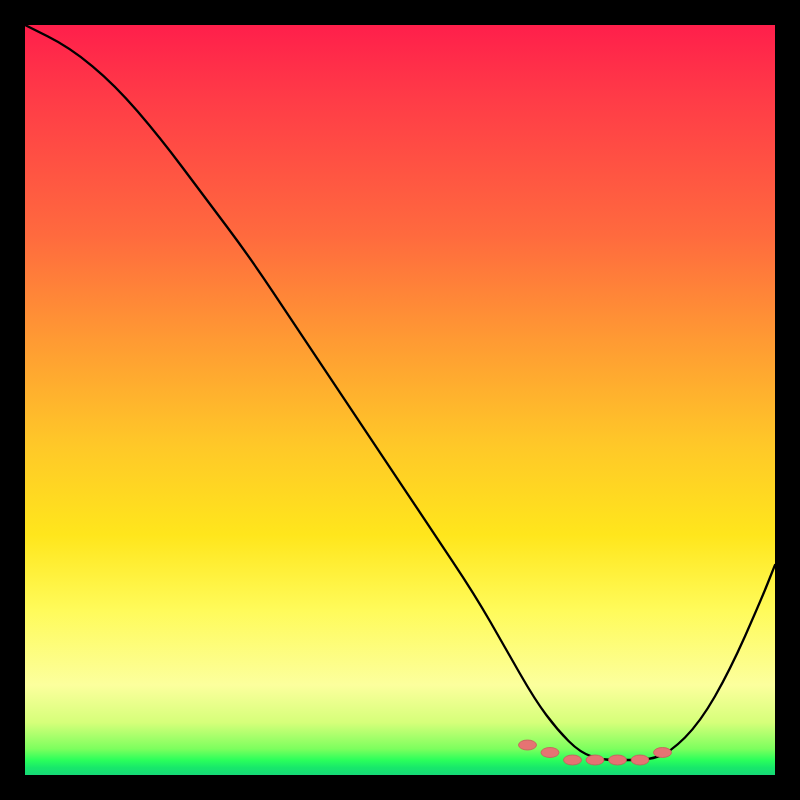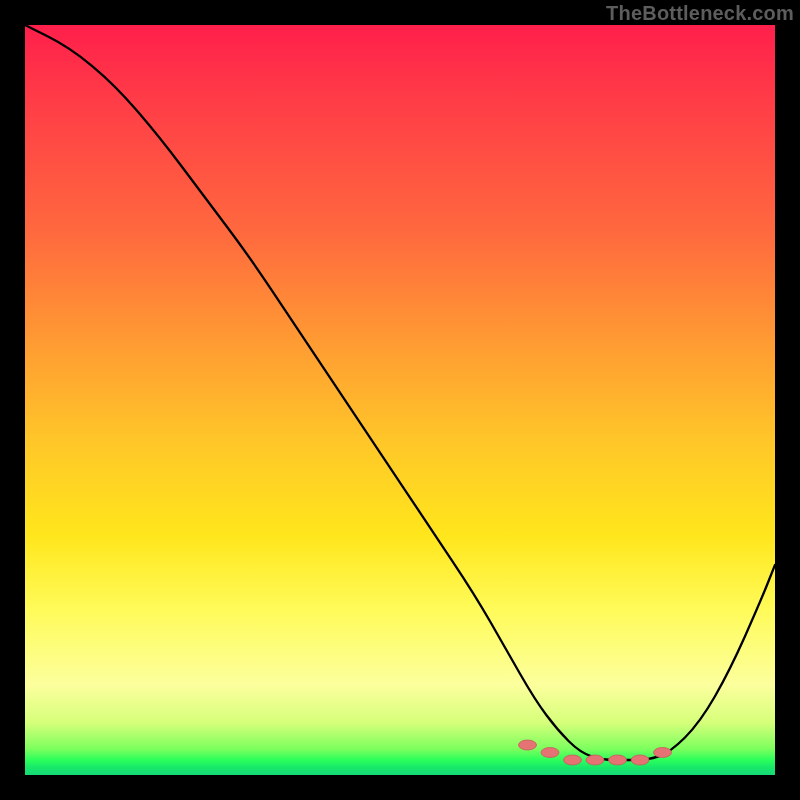--- a/index.html
+++ b/index.html
@@ -66,21 +66,20 @@
   .marker {
     fill: #e57373;
     stroke: #c85a5a;
     stroke-width: 0.8;
   }
 </style>
 </head>
 <body>
 
 <div class="stage">
-  <div class="watermark">TheBottleneck.com</div>
 
   <div class="panel">
     <svg class="curve" viewBox="0 0 750 750" preserveAspectRatio="none">
       <path id="curvePath" class="curve-path" d="M 0.0 0.0 Q 0.0 0.0 22.5 11.3 Q 45.0 22.5 67.5 41.3 Q 90.0 60.0 112.5 86.3 Q 135.0 112.5 157.5 142.5 Q 180.0 172.5 202.5 202.5 Q 225.0 232.5 247.5 266.3 Q 270.0 300.0 292.5 333.8 Q 315.0 367.5 337.5 401.3 Q 360.0 435.0 382.5 468.8 Q 405.0 502.5 427.5 536.3 Q 450.0 570.0 465.0 596.3 Q 480.0 622.5 495.0 648.8 Q 510.0 675.0 521.3 690.0 Q 532.5 705.0 543.8 716.3 Q 555.0 727.5 566.3 731.3 Q 577.5 735.0 588.8 735.0 Q 600.0 735.0 611.3 735.0 Q 622.5 735.0 633.8 731.3 Q 645.0 727.5 660.0 712.5 Q 675.0 697.5 690.0 671.3 Q 705.0 645.0 720.0 611.3 Q 735.0 577.5 742.5 558.8 T 750.0 540.0"></path>
       <g id="markers">
           <ellipse cx="502.5" cy="720.0" rx="9" ry="5" class="marker"></ellipse>
           <ellipse cx="525.0" cy="727.5" rx="9" ry="5" class="marker"></ellipse>
           <ellipse cx="547.5" cy="735.0" rx="9" ry="5" class="marker"></ellipse>
           <ellipse cx="570.0" cy="735.0" rx="9" ry="5" class="marker"></ellipse>
           <ellipse cx="592.5" cy="735.0" rx="9" ry="5" class="marker"></ellipse>

